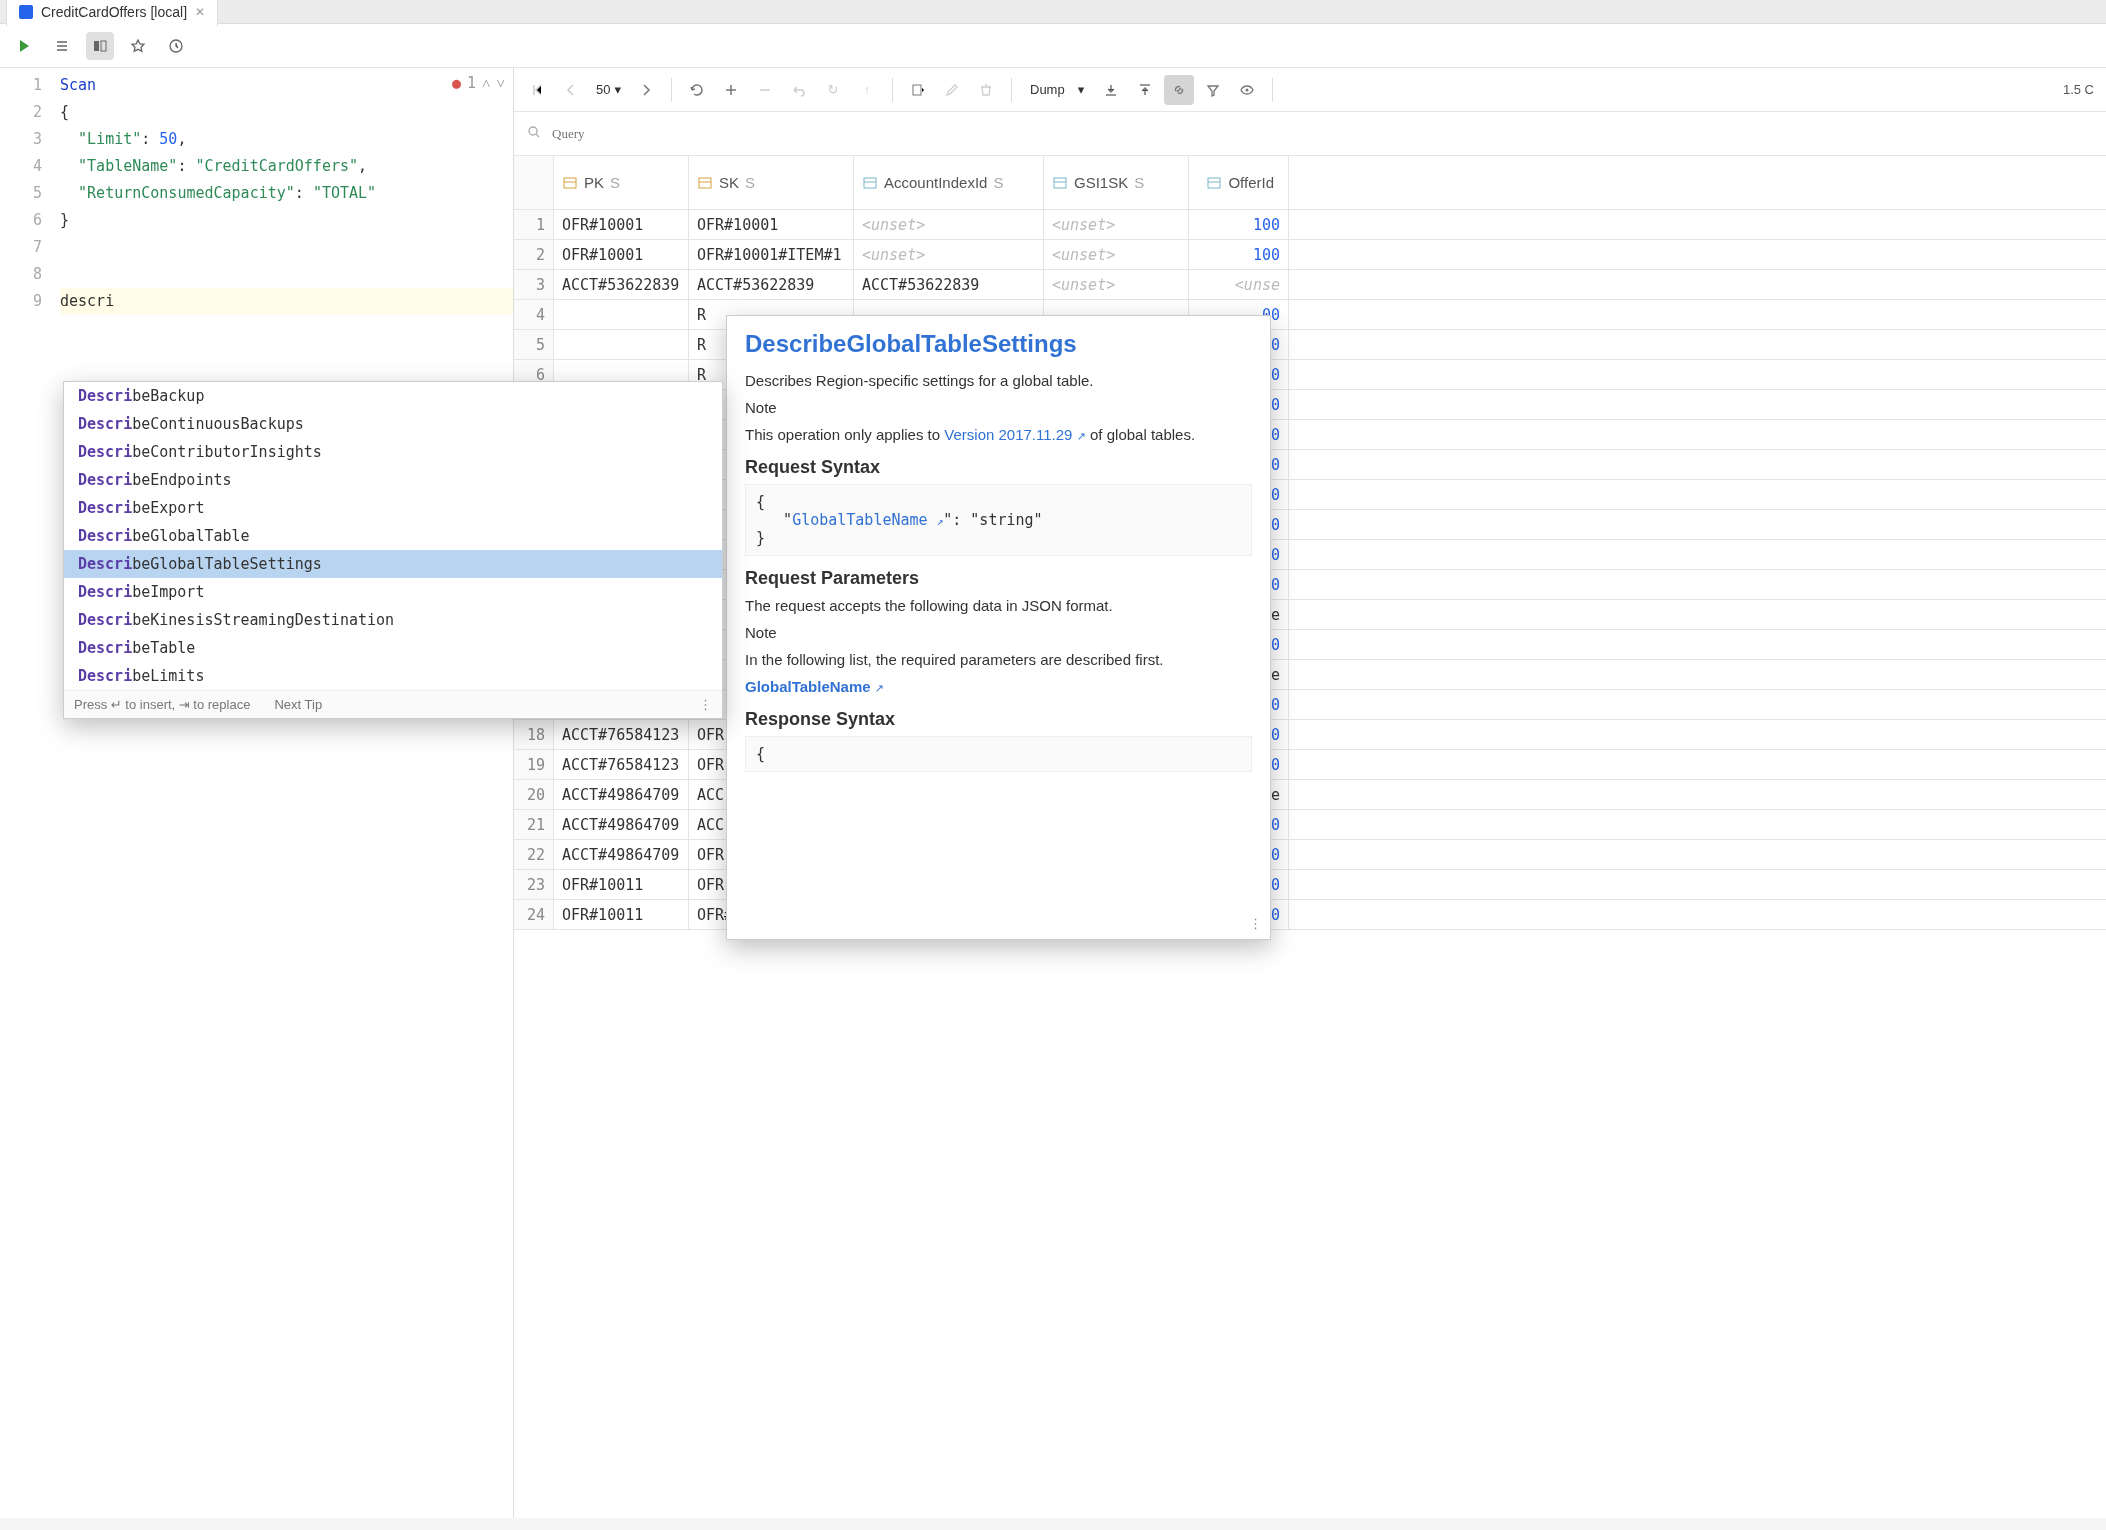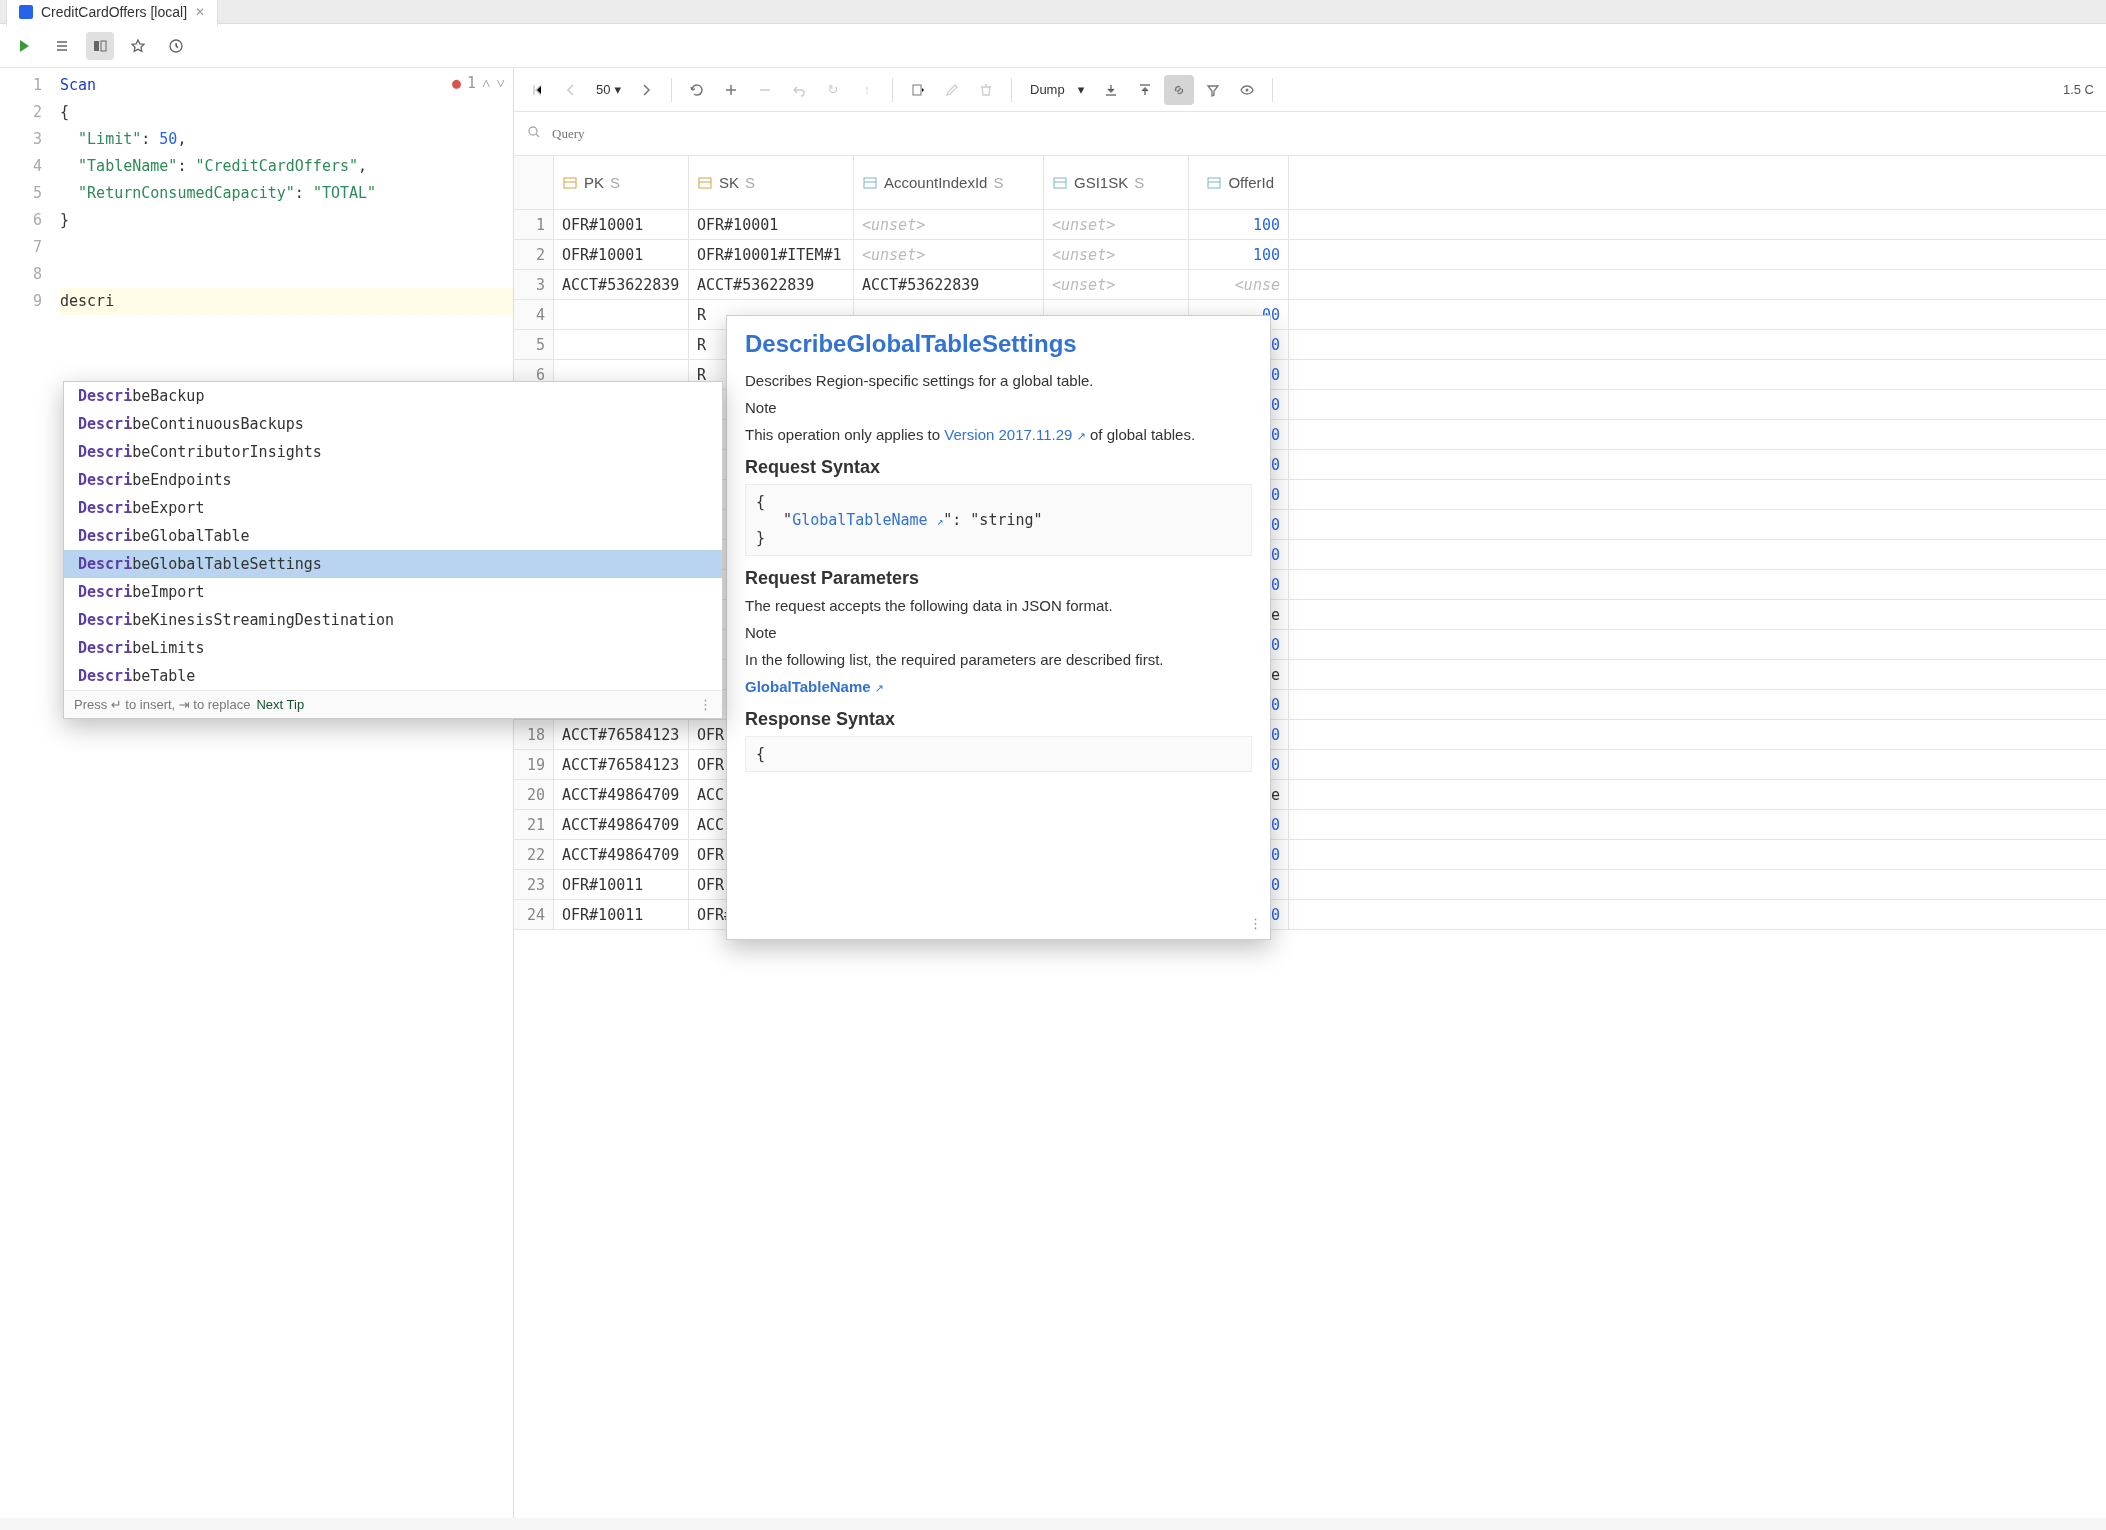--- a/index.html
+++ b/index.html
@@ -143,21 +143,21 @@
 .ac-item.selected { background: #b8d4f0; }
 .ac-footer {
   display: flex;
   align-items: center;
   padding: 6px 10px;
   border-top: 1px solid #eee;
   font-size: 13px;
   color: #777;
   background: #fafafa;
 }
-.ac-footer .next-tip { color: #14532d; margin-left: 6px; cursor: pointer; }
+.ac-footer .next-tip { color: #737373; margin-left: 24px; cursor: pointer; }
 .ac-footer .menu-dots { margin-left: auto; color: #888; cursor: pointer; }
 
 
 .result-toolbar {
   display: flex;
   align-items: center;
   height: 44px;
   padding: 0 8px;
   border-bottom: 1px solid #e5e5e5;
   gap: 4px;
@@ -367,22 +367,22 @@
       <div id="ac-list">
           <div class="ac-item"><span class="match">Descri</span>beBackup</div>
           <div class="ac-item"><span class="match">Descri</span>beContinuousBackups</div>
           <div class="ac-item"><span class="match">Descri</span>beContributorInsights</div>
           <div class="ac-item"><span class="match">Descri</span>beEndpoints</div>
           <div class="ac-item"><span class="match">Descri</span>beExport</div>
           <div class="ac-item"><span class="match">Descri</span>beGlobalTable</div>
           <div class="ac-item selected"><span class="match">Descri</span>beGlobalTableSettings</div>
           <div class="ac-item"><span class="match">Descri</span>beImport</div>
           <div class="ac-item"><span class="match">Descri</span>beKinesisStreamingDestination</div>
+          <div class="ac-item"><span class="match">Descri</span>beTable</div>
           <div class="ac-item"><span class="match">Descri</span>beLimits</div>
-          <div class="ac-item"><span class="match">Descri</span>beTable</div>
         </div>
       <div class="ac-footer">
         <span>Press ↵ to insert, ⇥ to replace</span>
         <span class="next-tip">Next Tip</span>
         <span class="menu-dots">⋮</span>
       </div>
     </div>
   </div>
 
   <div class="right-panel">

